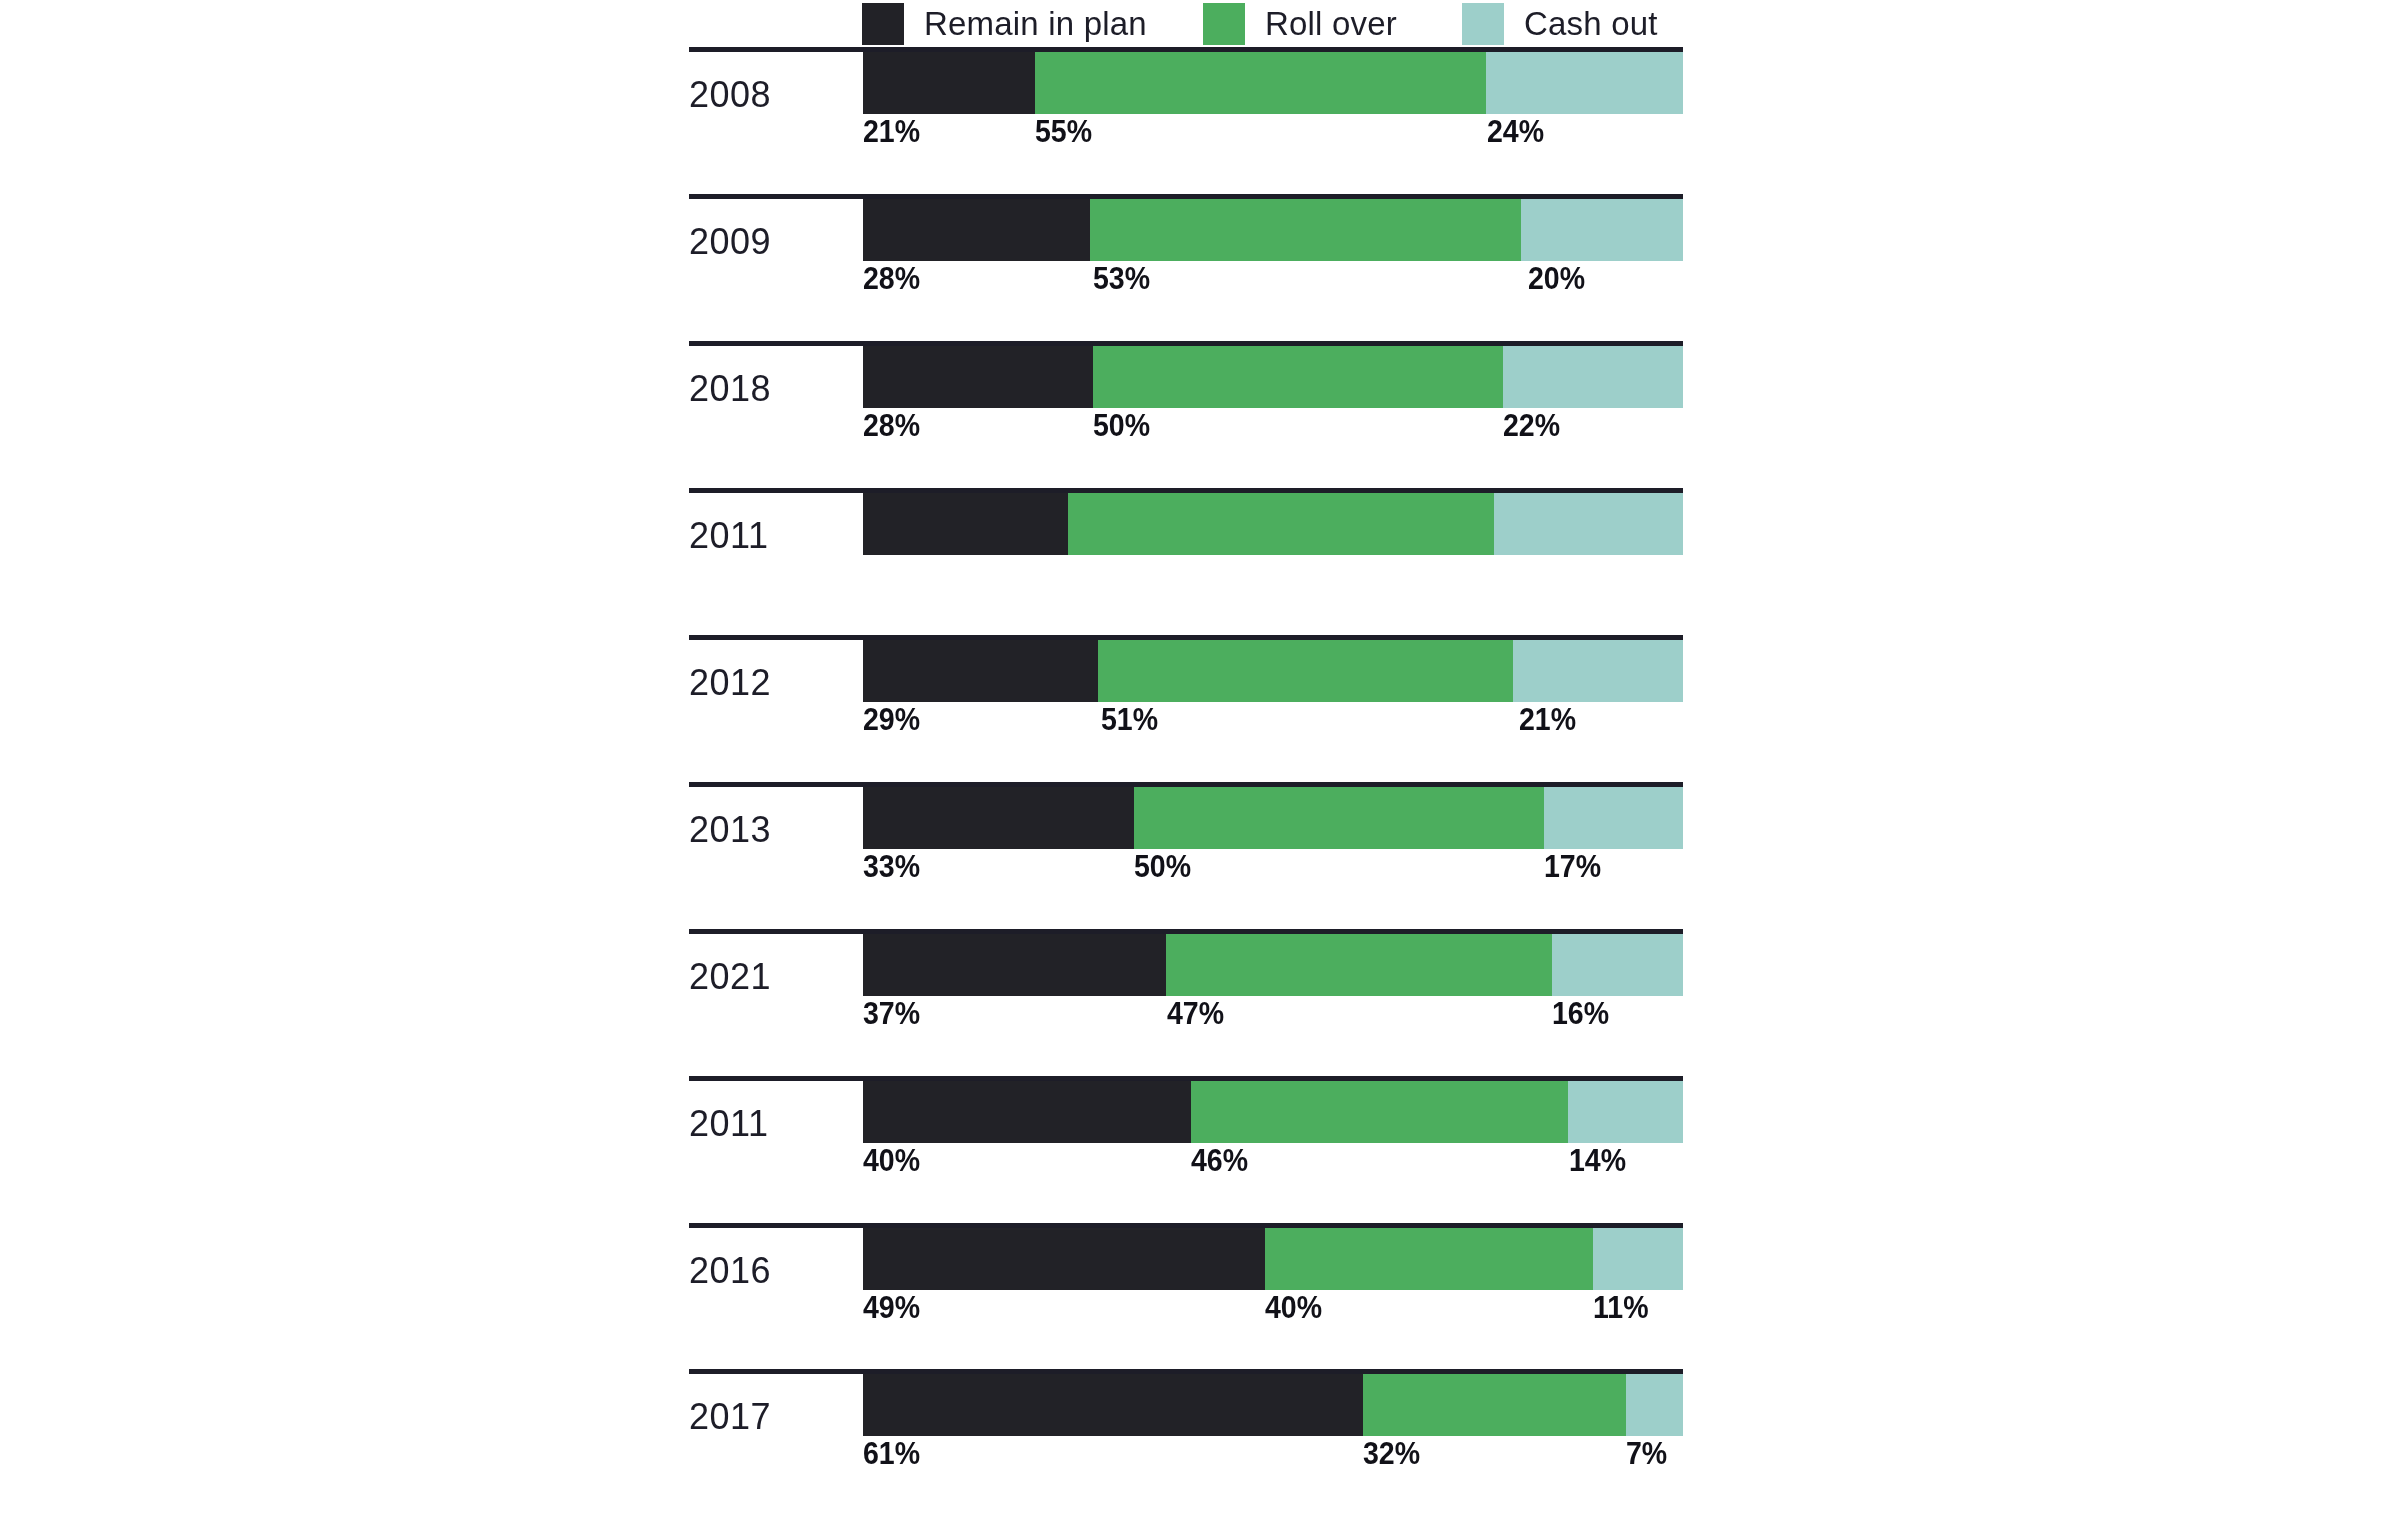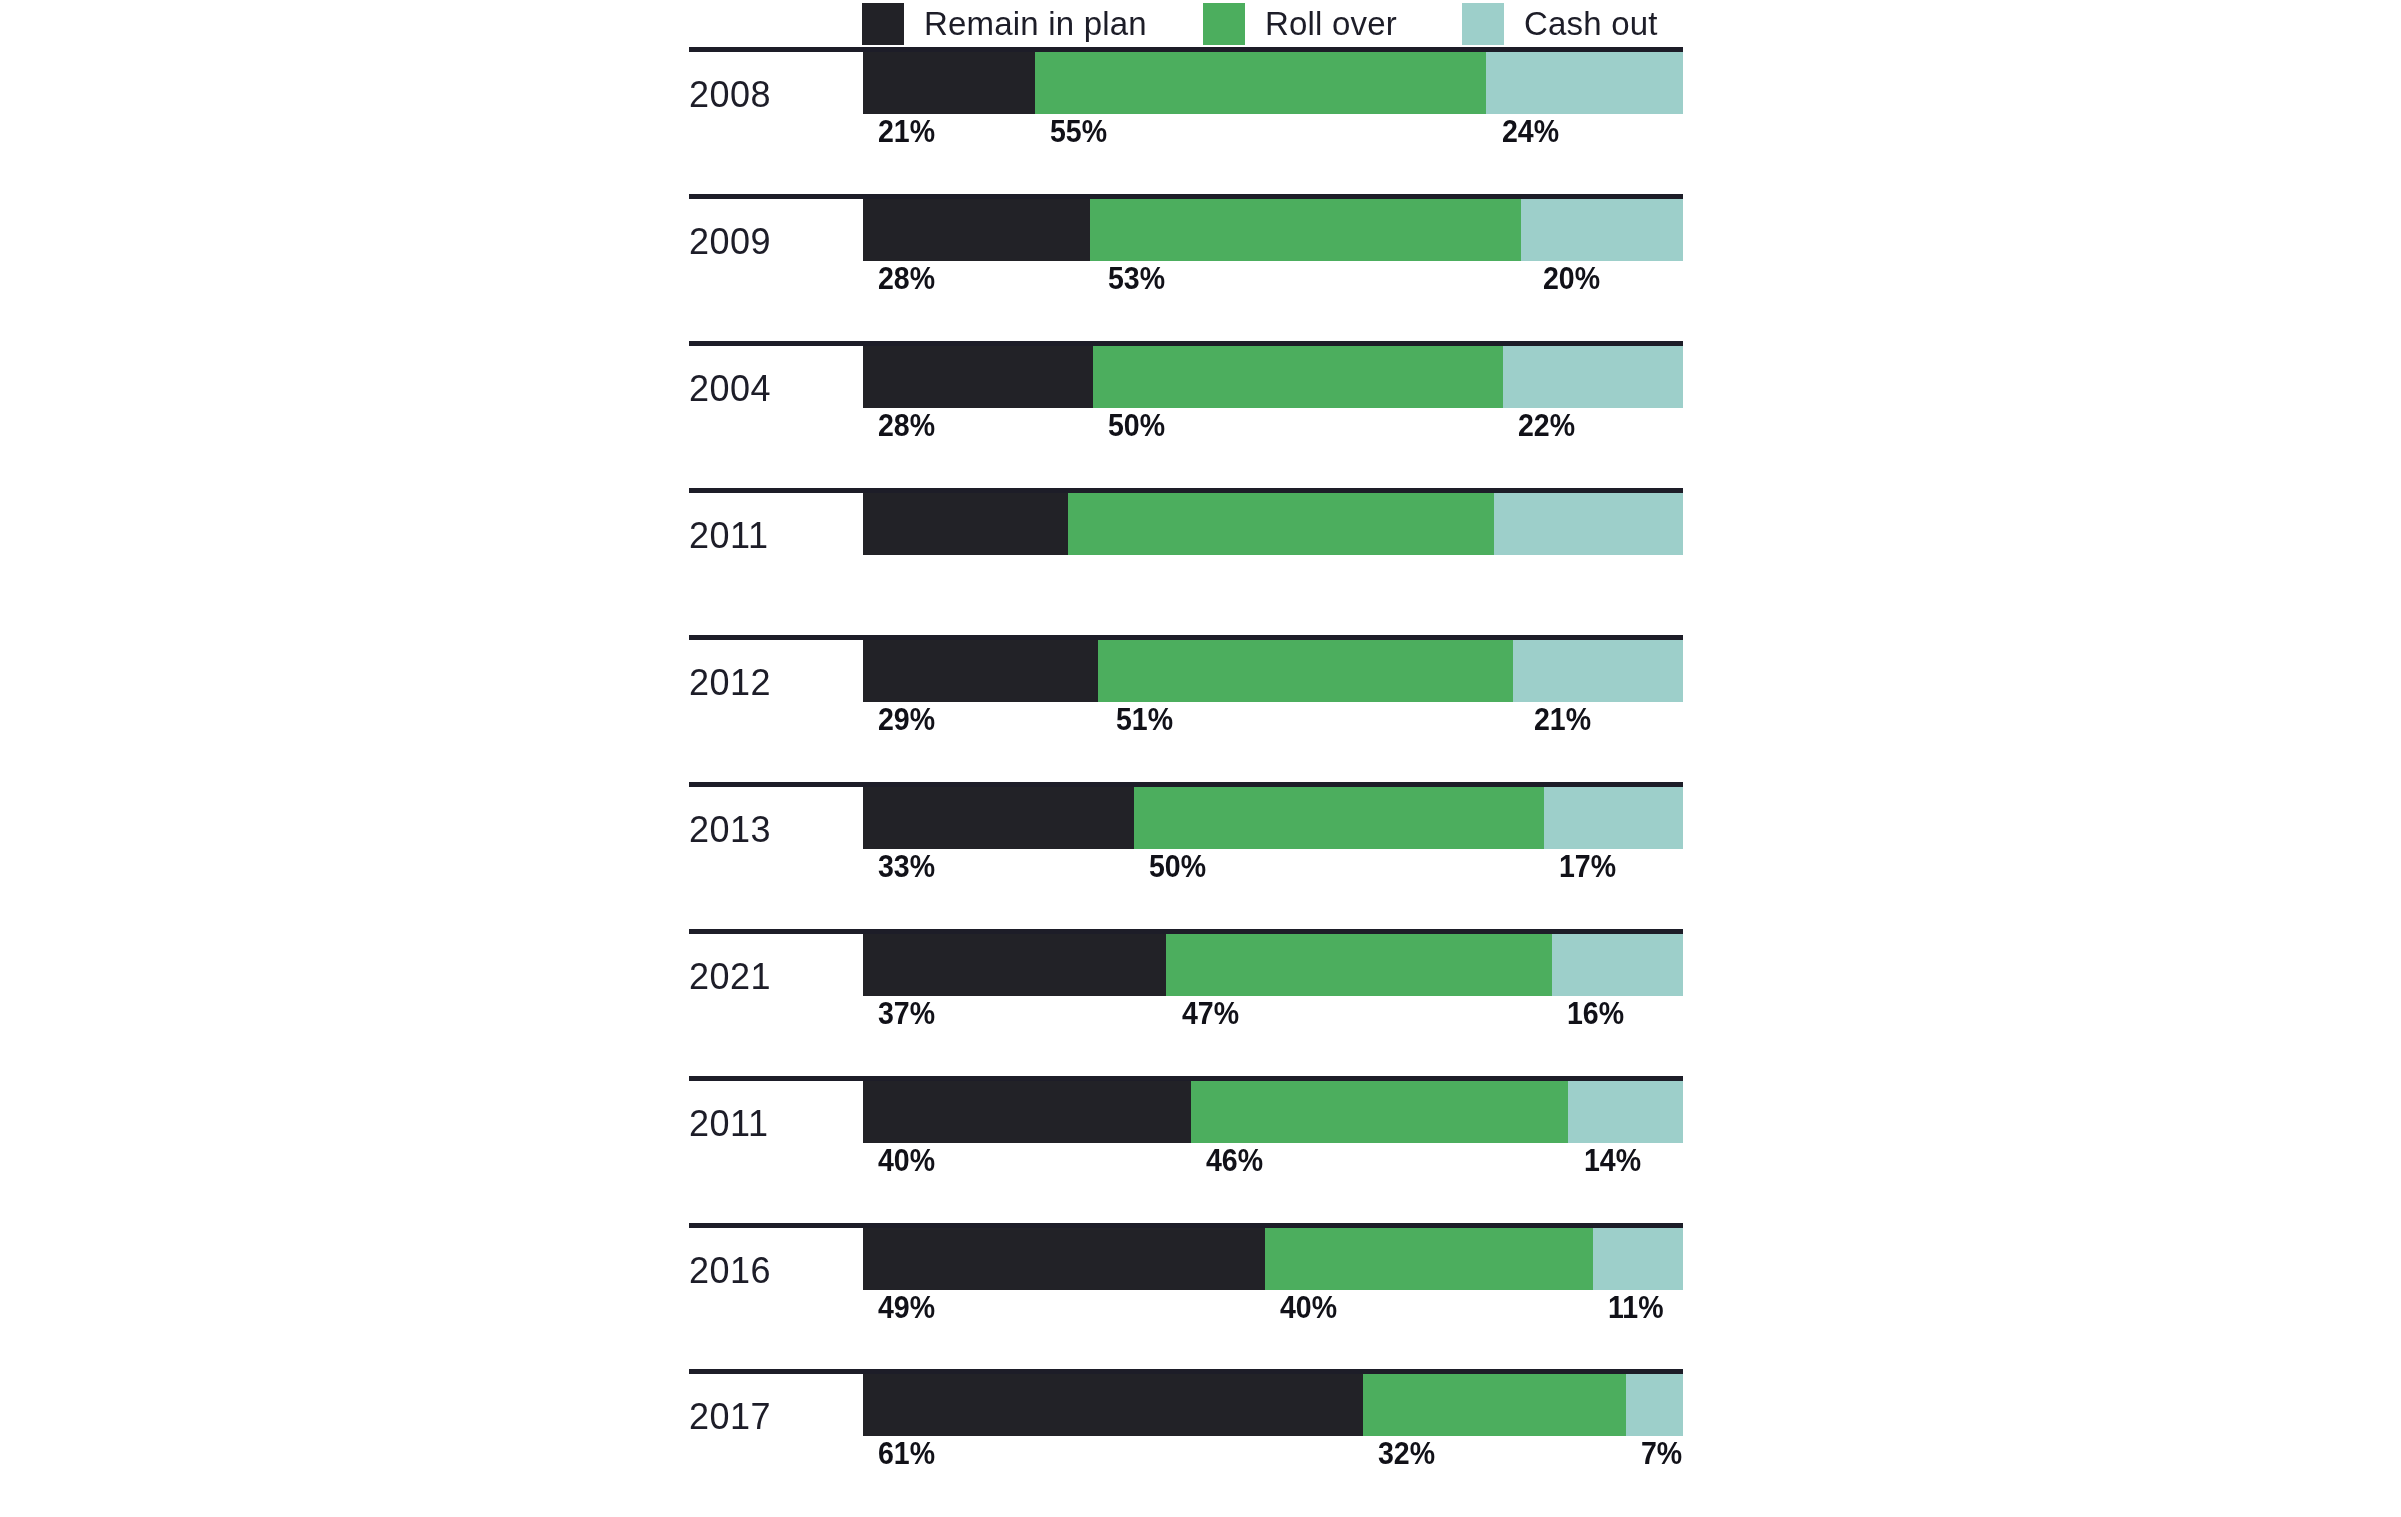--- a/index.html
+++ b/index.html
@@ -105,21 +105,21 @@
     height: 62px;
     display: flex;
   }
   .seg { height: 100%; }
   .seg-remain { background: #222227; }
   .seg-roll   { background: #4CAE5E; }
   .seg-cash   { background: #9DCFCA; }
 
   .value-labels {
     position: absolute;
-    left: 189px;
+    left: 174px;
     top: 69px;
     width: 820px;
     height: 44px;
   }
   .vlabel {
     position: absolute;
     top: 0;
     font-size: 31px;
     font-weight: 700;
     color: #111118;
@@ -173,21 +173,21 @@
           <div class="seg seg-cash" style="width: 20%;"></div>
         </div>
         <div class="value-labels">
           <span class="vlabel" style="left: 0px;">28%</span>
           <span class="vlabel" style="left: 230px;">53%</span>
           <span class="vlabel" style="left: 665px;">20%</span>
         </div>
       </div>
       <div class="row" style="top: 341px;">
         <div class="row-rule"></div>
-        <div class="row-year">2004</div>
+        <div class="row-year">2018</div>
         <div class="bar">
           <div class="seg seg-remain" style="width: 28%;"></div>
           <div class="seg seg-roll" style="width: 50%;"></div>
           <div class="seg seg-cash" style="width: 22%;"></div>
         </div>
         <div class="value-labels">
           <span class="vlabel" style="left: 0px;">28%</span>
           <span class="vlabel" style="left: 230px;">50%</span>
           <span class="vlabel" style="left: 640px;">22%</span>
         </div>

